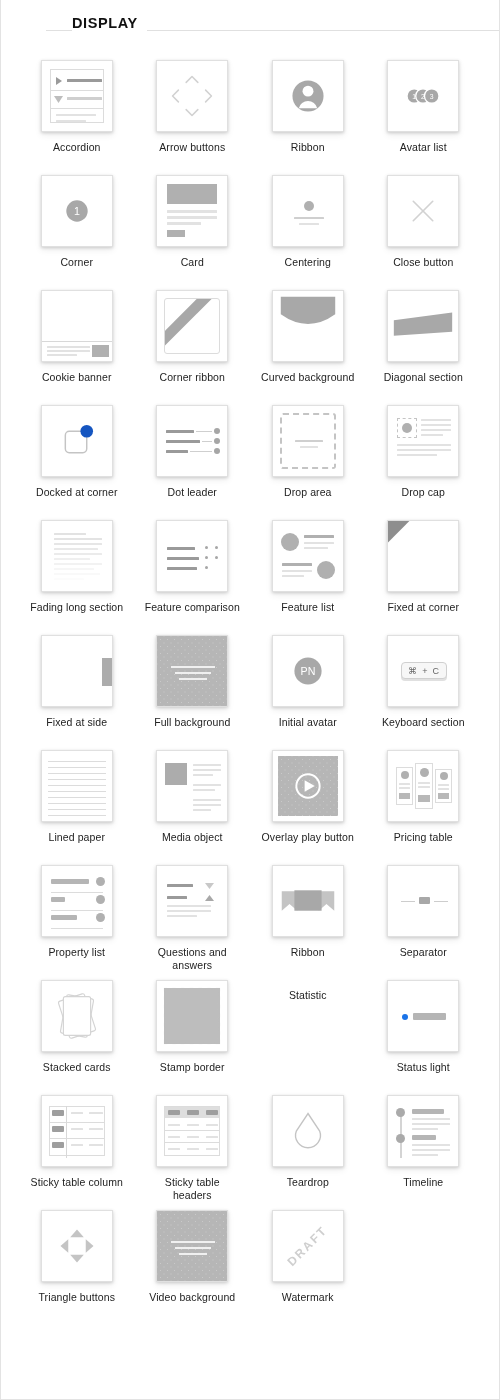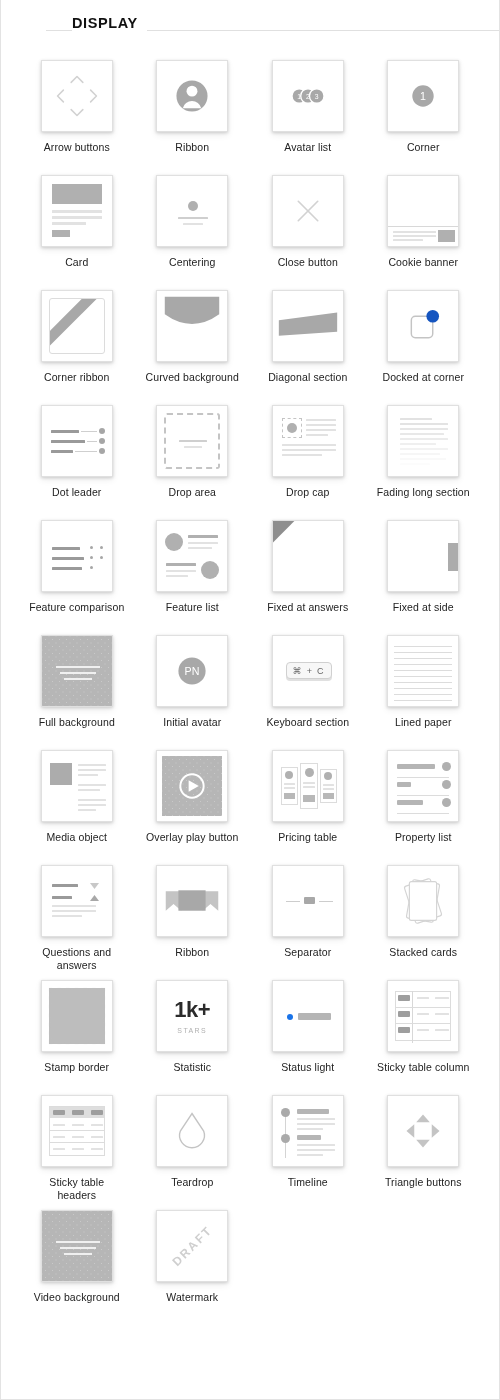--- a/index.html
+++ b/index.html
@@ -106,20 +106,40 @@
 
 <div class="page">
 
   <div class="section-head">
     <div class="rule"></div>
     <div class="section-title">DISPLAY</div>
   </div>
 
   <div class="grid">
 
+    <div class="cell">
+      <div class="tile">
+        <div class="art">
+          <div class="frame" style="left:8px;top:8px;right:8px;bottom:8px;"></div>
+          <div class="ln" style="left:8px;top:29px;right:8px;"></div>
+          <div class="ln" style="left:8px;top:47px;right:8px;"></div>
+          <svg style="position:absolute;left:13px;top:16px" width="8" height="8" viewBox="0 0 8 8">
+              <path d="M1 0 L7 4 L1 8 Z" fill="#9a9a9a"></path>
+            </svg>
+          <div class="bar" style="left:25px;top:18px;width:35px;height:3px;"></div>
+          <svg style="position:absolute;left:12px;top:35px" width="9" height="7" viewBox="0 0 9 7">
+              <path d="M0 0 L9 0 L4.5 7 Z" fill="#bdbdbd"></path>
+            </svg>
+          <div class="bar lt" style="left:25px;top:36px;width:35px;height:3px;"></div>
+          <div class="bar xlt" style="left:14px;top:53px;width:40px;height:2px;"></div>
+          <div class="bar xlt" style="left:14px;top:59px;width:30px;height:2px;"></div>
+        </div>
+      </div>
+      <div class="label">Accordion</div>
+    </div>
 
     <div class="cell">
       <div class="tile">
         <svg class="art" viewBox="0 0 72 72" fill="none" stroke="#d2d2d2" stroke-width="1.6" stroke-linecap="round" stroke-linejoin="round">
           <polyline points="30,22 36,16 42,22"></polyline>
           <polyline points="30,50 36,56 42,50"></polyline>
           <polyline points="22,30 16,36 22,42"></polyline>
           <polyline points="50,30 56,36 50,42"></polyline>
         </svg>
       </div>
@@ -343,21 +363,21 @@
       </div>
       <div class="label">Feature list</div>
     </div>
 
     <div class="cell">
       <div class="tile">
         <svg class="art" viewBox="0 0 72 72">
             <path d="M0 0 H22 L0 22 Z" fill="#8e8e8e"></path>
           </svg>
       </div>
-      <div class="label">Fixed at answers</div>
+      <div class="label">Fixed at corner</div>
     </div>
 
     <div class="cell">
       <div class="tile">
         <div class="art">
           <div class="box" style="right:0;top:22px;width:10px;height:28px;background:#acacac;"></div>
         </div>
       </div>
       <div class="label">Fixed at side</div>
     </div>
@@ -573,26 +593,20 @@
               </mask>
             </defs>
             <rect x="7" y="7" width="58" height="58" fill="#bdbdbd" mask="url(#stampmask)"></rect>
           </svg>
         </div>
       </div>
       <div class="label">Stamp border</div>
     </div>
 
     <div class="cell">
-      <div class="tile">
-        <div class="art" style="display:flex;flex-direction:column;align-items:center;justify-content:center;">
-          <div style="font-size:22px;font-weight:bold;color:#2b2b2b;line-height:22px;letter-spacing:-.5px;">1k+</div>
-          <div style="font-size:7px;color:#b0b0b0;letter-spacing:1.4px;margin-top:6px;">STARS</div>
-        </div>
-      </div>
       <div class="label">Statistic</div>
     </div>
 
     <div class="cell">
       <div class="tile">
         <div class="art">
           <div class="dot" style="left:14px;top:33px;width:6px;height:6px;background:#1a73e8;"></div>
           <div class="box" style="left:25px;top:32px;width:33px;height:7px;background:#b5b5b5;border-radius:1px;"></div>
         </div>
       </div>

